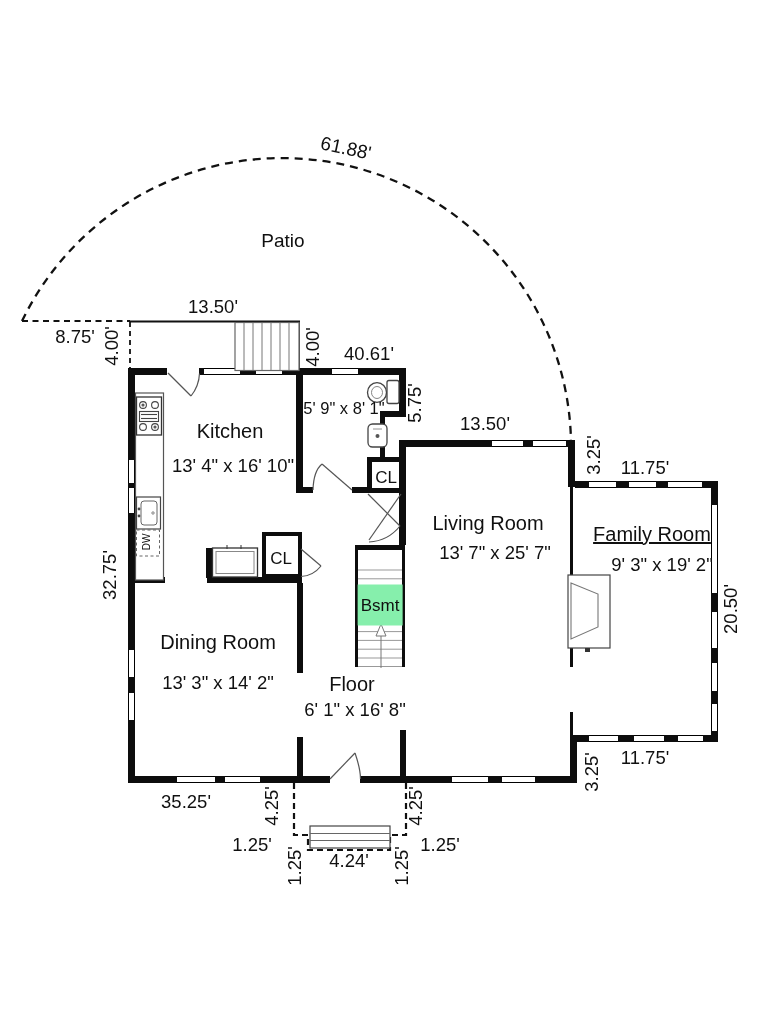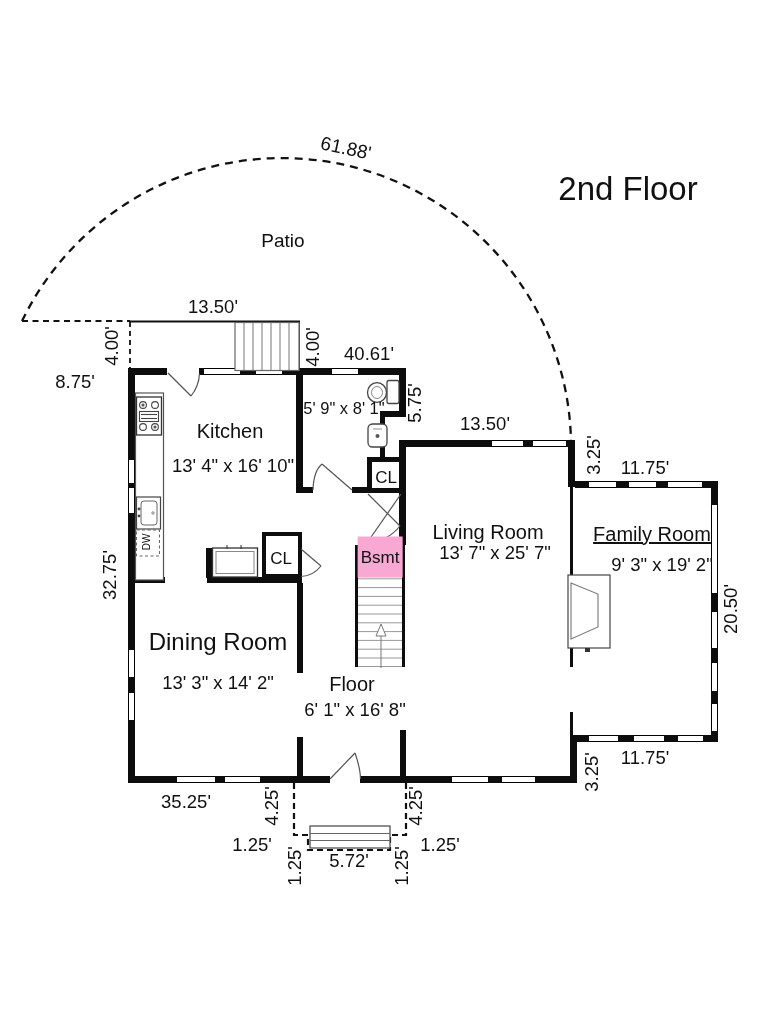--- a/index.html
+++ b/index.html
@@ -6,21 +6,21 @@
   #canvas{position:relative;width:768px;height:1024px;background:#fff;overflow:hidden;
           font-family:"Liberation Sans",sans-serif;}
   .wall{position:absolute;background:#0d0d0d;}
   .gap{position:absolute;background:#ffffff;}
   .winh{position:absolute;background:#fff;border-top:1.7px solid #000;border-bottom:1.7px solid #000;box-sizing:border-box;}
   .winv{position:absolute;background:#fff;border-left:1.7px solid #000;border-right:1.7px solid #000;box-sizing:border-box;}
   .box{position:absolute;background:#fff;box-sizing:border-box;border:4.5px solid #0d0d0d;}
   svg{position:absolute;left:0;top:0;}
   .lbl{position:absolute;color:#101010;white-space:nowrap;line-height:1;
        transform:translate(-50%,-50%);}
-  .lbl.bg{background:#f9a8d4;padding:12px 3px;}
+  .lbl.bg{background:#86efac;padding:12px 3px;margin-top:48px;}
   #title{position:absolute;color:#101010;white-space:nowrap;line-height:1;transform:translate(-50%,-50%);
          font-size:33px;}
 </style>
 </head>
 <body>
 
 <div id="canvas">
 
   <div class="wall" style="left:128px;top:368px;width:177px;height:7px"></div>
   <div class="wall" style="left:300px;top:368px;width:106px;height:7px"></div>
@@ -179,54 +179,53 @@
     </g>
 
     <path d="M294,783 L294,835 L308,835 L308,850 L390,850 L390,835 L406,835 L406,783" fill="none" stroke="#111" stroke-width="2.2" stroke-dasharray="6,4"></path>
     <g>
       <rect x="310" y="826" width="80" height="22" fill="#fff" stroke="#444" stroke-width="1.2"></rect>
       <line x1="310" y1="833.5" x2="390" y2="833.5" stroke="#666" stroke-width="1"></line>
       <line x1="310" y1="840.5" x2="390" y2="840.5" stroke="#666" stroke-width="1"></line>
     </g>
   </svg>
 
-  <div id="title" style="left:628px;top:188px">2nd Floor</div>
   <div id="labels-layer">
       <div class="lbl" style="left: 283px; top: 240px; font-size: 19px; transform: translate(-50%, -50%);">Patio</div>
       <div class="lbl" style="left: 346px; top: 148px; font-size: 19px; transform: translate(-50%, -50%) rotate(12deg);">61.88'</div>
       <div class="lbl" style="left: 213px; top: 307px; font-size: 18.5px; transform: translate(-50%, -50%);">13.50'</div>
-      <div class="lbl" style="left: 75px; top: 337px; font-size: 18.5px; transform: translate(-50%, -50%); margin-top: 45px;">8.75'</div>
+      <div class="lbl" style="left: 75px; top: 337px; font-size: 18.5px; transform: translate(-50%, -50%);">8.75'</div>
       <div class="lbl" style="left: 112px; top: 346px; font-size: 18.5px; transform: translate(-50%, -50%) rotate(-90deg);">4.00'</div>
       <div class="lbl" style="left: 313px; top: 347px; font-size: 18.5px; transform: translate(-50%, -50%) rotate(-90deg);">4.00'</div>
       <div class="lbl" style="left: 369px; top: 354px; font-size: 18.5px; transform: translate(-50%, -50%);">40.61'</div>
       <div class="lbl" style="left: 344px; top: 408px; font-size: 16.5px; transform: translate(-50%, -50%);">5' 9" x 8' 1"</div>
       <div class="lbl" style="left: 415px; top: 403px; font-size: 18.5px; transform: translate(-50%, -50%) rotate(-90deg);">5.75'</div>
       <div class="lbl" style="left: 485px; top: 424px; font-size: 18.5px; transform: translate(-50%, -50%);">13.50'</div>
       <div class="lbl" style="left: 594px; top: 455px; font-size: 18.5px; transform: translate(-50%, -50%) rotate(-90deg);">3.25'</div>
       <div class="lbl" style="left: 645px; top: 468px; font-size: 18.5px; transform: translate(-50%, -50%);">11.75'</div>
       <div class="lbl" style="left: 110px; top: 575px; font-size: 18.5px; transform: translate(-50%, -50%) rotate(-90deg);">32.75'</div>
       <div class="lbl" style="left: 731px; top: 609px; font-size: 18.5px; transform: translate(-50%, -50%) rotate(-90deg);">20.50'</div>
       <div class="lbl" style="left: 230px; top: 431px; font-size: 20px; transform: translate(-50%, -50%);">Kitchen</div>
       <div class="lbl" style="left: 233px; top: 466px; font-size: 18.5px; transform: translate(-50%, -50%);">13' 4" x 16' 10"</div>
-      <div class="lbl" style="left: 488px; top: 523px; font-size: 20px; transform: translate(-50%, -50%); margin-top: 9px;">Living Room</div>
+      <div class="lbl" style="left: 488px; top: 523px; font-size: 20px; transform: translate(-50%, -50%);">Living Room</div>
       <div class="lbl" style="left: 495px; top: 553px; font-size: 18.5px; transform: translate(-50%, -50%);">13' 7" x 25' 7"</div>
       <div class="lbl" style="left: 652px; top: 534px; font-size: 20px; transform: translate(-50%, -50%); text-decoration: underline;">Family Room</div>
       <div class="lbl" style="left: 662px; top: 565px; font-size: 18.5px; transform: translate(-50%, -50%);">9' 3" x 19' 2"</div>
       <div class="lbl" style="left: 386px; top: 477px; font-size: 17px; transform: translate(-50%, -50%);">CL</div>
       <div class="lbl" style="left: 281px; top: 558px; font-size: 17px; transform: translate(-50%, -50%);">CL</div>
       <div class="lbl bg" style="left: 380px; top: 557px; font-size: 17px; transform: translate(-50%, -50%);">Bsmt</div>
-      <div class="lbl" style="left: 218px; top: 642px; font-size: 24px; transform: translate(-50%, -50%);">Dining Room</div>
+      <div class="lbl" style="left: 218px; top: 642px; font-size: 20px; transform: translate(-50%, -50%);">Dining Room</div>
       <div class="lbl" style="left: 218px; top: 683px; font-size: 18.5px; transform: translate(-50%, -50%);">13' 3" x 14' 2"</div>
       <div class="lbl" style="left: 352px; top: 684px; font-size: 20px; transform: translate(-50%, -50%);">Floor</div>
       <div class="lbl" style="left: 355px; top: 710px; font-size: 18.5px; transform: translate(-50%, -50%);">6' 1" x 16' 8"</div>
       <div class="lbl" style="left: 186px; top: 802px; font-size: 18.5px; transform: translate(-50%, -50%); text-align: center;">35.25'</div>
       <div class="lbl" style="left: 645px; top: 758px; font-size: 18.5px; transform: translate(-50%, -50%);">11.75'</div>
       <div class="lbl" style="left: 592px; top: 772px; font-size: 18.5px; transform: translate(-50%, -50%) rotate(-90deg);">3.25'</div>
       <div class="lbl" style="left: 272px; top: 806px; font-size: 18.5px; transform: translate(-50%, -50%) rotate(-90deg);">4.25'</div>
       <div class="lbl" style="left: 416px; top: 806px; font-size: 18.5px; transform: translate(-50%, -50%) rotate(-90deg);">4.25'</div>
       <div class="lbl" style="left: 252px; top: 845px; font-size: 18.5px; transform: translate(-50%, -50%);">1.25'</div>
       <div class="lbl" style="left: 440px; top: 845px; font-size: 18.5px; transform: translate(-50%, -50%);">1.25'</div>
       <div class="lbl" style="left: 295px; top: 866px; font-size: 18.5px; transform: translate(-50%, -50%) rotate(-90deg);">1.25'</div>
       <div class="lbl" style="left: 402px; top: 866px; font-size: 18.5px; transform: translate(-50%, -50%) rotate(-90deg);">1.25'</div>
-      <div class="lbl" style="left: 349px; top: 861px; font-size: 18.5px; transform: translate(-50%, -50%);">5.72'</div>
+      <div class="lbl" style="left: 349px; top: 861px; font-size: 18.5px; transform: translate(-50%, -50%);">4.24'</div>
       <div class="lbl" style="left: 147px; top: 542px; font-size: 10px; transform: translate(-50%, -50%) rotate(-90deg);">DW</div>
     </div>
 </div>
 
 </body></html>

